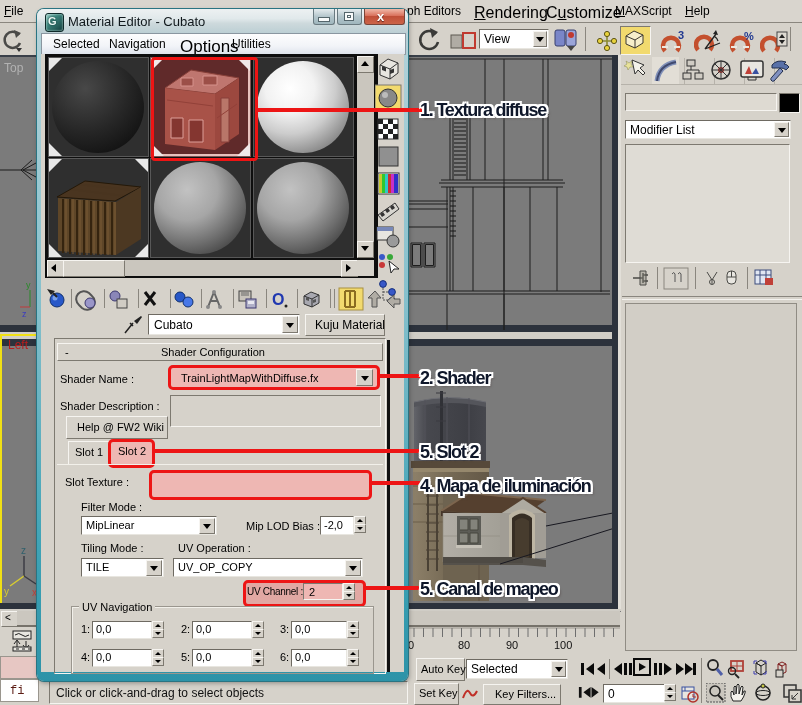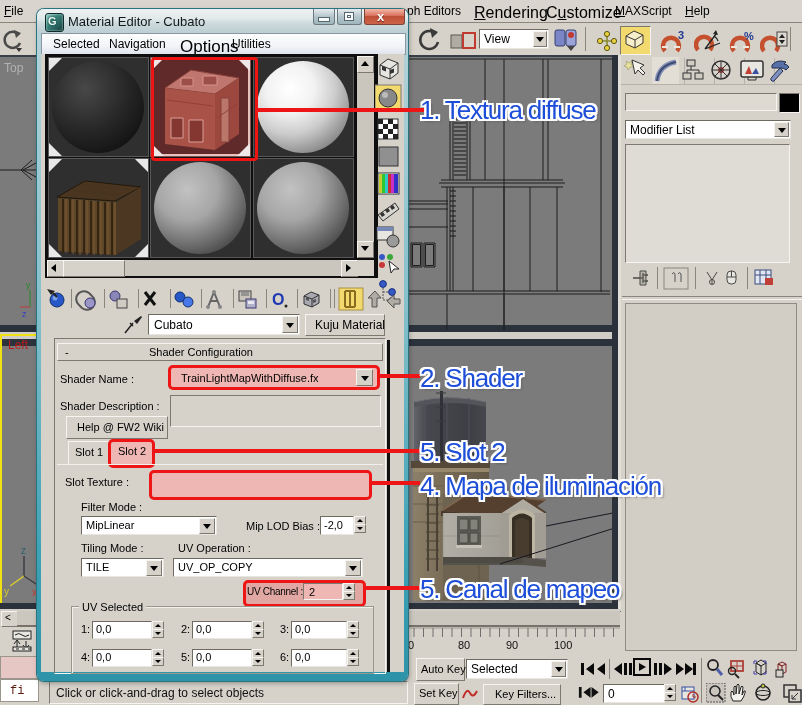--- a/index.html
+++ b/index.html
@@ -11,21 +11,21 @@
 .da{background:#d6d2ca;border:1px solid;border-color:#f6f4f0 #7d7970 #7d7970 #f6f4f0}
 .da:after{content:'';position:absolute;left:50%;top:50%;margin:-2px 0 0 -4px;
  border:4px solid transparent;border-top:5px solid #000;border-bottom:0}
 .sp{width:12px}
 .sp b,.sp i{position:absolute;left:0;width:10px;height:7px;background:#d6d2ca;border:1px solid;border-color:#f6f4f0 #7d7970 #7d7970 #f6f4f0}
 .sp b{top:0}.sp i{top:8px}
 .sp b:after{content:'';position:absolute;left:2px;top:2px;border:3px solid transparent;border-bottom:3px solid #000;border-top:0}
 .sp i:after{content:'';position:absolute;left:2px;top:2px;border:3px solid transparent;border-top:3px solid #000;border-bottom:0}
 .redbox{border:3px solid #ed1515;background:rgba(240,110,110,0.42);border-radius:5px}
 .redline{background:#ed1515;height:4px}
-.redtext{color:#1d4ed8;font-weight:normal;font-size:26px;letter-spacing:-1.2px;white-space:nowrap;line-height:26px;
+.redtext{color:#0f172a;font-weight:bold;font-size:18px;letter-spacing:-1.2px;white-space:nowrap;line-height:26px;
  text-shadow:-2px -2px 0 #fff,2px -2px 0 #fff,-2px 2px 0 #fff,2px 2px 0 #fff,-2px 0 0 #fff,2px 0 0 #fff,0 -2px 0 #fff,0 2px 0 #fff,-1px -1px 0 #fff,1px 1px 0 #fff,3px 3px 2px rgba(90,80,80,.55)}
 .vl{background:#8a867e;width:1px}
 .lbl{white-space:nowrap}
 </style></head>
 <body>
 
 <div class="ab" style="left:0;top:0;width:802px;height:22px;background:#d9d5ce;border-bottom:1px solid #8a867e"></div>
 <div class="ab lbl" style="left:4px;top:4px;font-size:12px"><u>F</u>ile</div>
 <div class="ab lbl" style="left:407px;top:4px;font-size:12px">ph Editors</div>
 <div class="ab lbl" style="left:474px;top:4px;font-size:16px"><u>R</u>endering</div>
@@ -641,21 +641,21 @@
  <div class="ab fw" style="left:111px;top:305px;width:150px;height:19px"></div>
  <div class="ab lbl" style="left:117px;top:309px;font-size:12px">Cubato</div>
  <div class="ab da" style="left:245px;top:307px;width:14px;height:15px"></div>
  <div class="ab bt" style="left:268px;top:305px;width:78px;height:20px"></div>
  <div class="ab lbl" style="left:278px;top:309px;font-size:12px">Kuju Material</div>
 
  <div class="ab sk" style="left:17px;top:329px;width:330px;height:334px"></div>
  <div class="ab" style="left:350px;top:331px;width:3px;height:332px;background:#111"></div>
  <div class="ab bt" style="left:20px;top:334px;width:324px;height:16px"></div>
  <div class="ab lbl" style="left:28px;top:337px">-</div>
- <div class="ab lbl" style="left:112px;top:337px">Shader Configuration</div>
+ <div class="ab lbl" style="left:124px;top:337px">Shader Configuration</div>
 
  <div class="ab lbl" style="left:23px;top:364px">Shader Name :</div>
  <div class="ab redbox" style="left:131px;top:356px;width:206px;height:19px;background:#eeb7b3"></div>
  <div class="ab lbl" style="left:144px;top:363px">TrainLightMapWithDiffuse.fx</div>
  <div class="ab da" style="left:319px;top:360px;width:15px;height:15px"></div>
 
  <div class="ab lbl" style="left:23px;top:391px">Shader Description :</div>
  <div class="ab sk" style="left:133px;top:386px;width:209px;height:30px"></div>
  <div class="ab bt" style="left:29px;top:407px;width:100px;height:21px"></div>
  <div class="ab lbl" style="left:40px;top:412px">Help @ FW2 Wiki</div>
@@ -693,21 +693,21 @@
  <div class="ab redbox" style="left:206px;top:571px;width:117px;height:21px"></div>
  <div class="ab lbl" style="left:210px;top:577px;font-size:10px;letter-spacing:-0.3px">UV Channel :</div>
  <div class="ab" style="left:266px;top:574px;width:38px;height:15px;background:#eeb7b3;border:1px solid;border-color:#7d7970 #f6f4f0 #f6f4f0 #7d7970"></div>
  <div class="ab lbl" style="left:272px;top:577px">2</div>
  <div class="ab sp" style="left:306px;top:574px;height:16px">
       <b></b>
       <i></i>
     </div>
 
  <div class="ab" style="left:34px;top:597px;width:301px;height:66px;border:1px solid #9a968e;box-shadow:inset 1px 1px 0 #f2f0ea"></div>
- <div class="ab lbl" style="left:42px;top:592px;background:#d6d2ca;padding:0 3px">UV Selected</div>
+ <div class="ab lbl" style="left:42px;top:592px;background:#d6d2ca;padding:0 3px">UV Navigation</div>
  <div class="ab lbl" style="left:44px;top:614px">1:</div>
  <div class="ab fw" style="left:55px;top:612px;width:58px;height:16px"></div>
     <div class="ab lbl" style="left:59px;top:614px">0,0</div>
  <div class="ab sp" style="left:115px;top:612px;height:16px">
       <b></b>
       <i></i>
     </div>
  <div class="ab lbl" style="left:144px;top:614px">2:</div>
  <div class="ab fw" style="left:155px;top:612px;width:58px;height:16px"></div>
     <div class="ab lbl" style="left:159px;top:614px">0,0</div>

